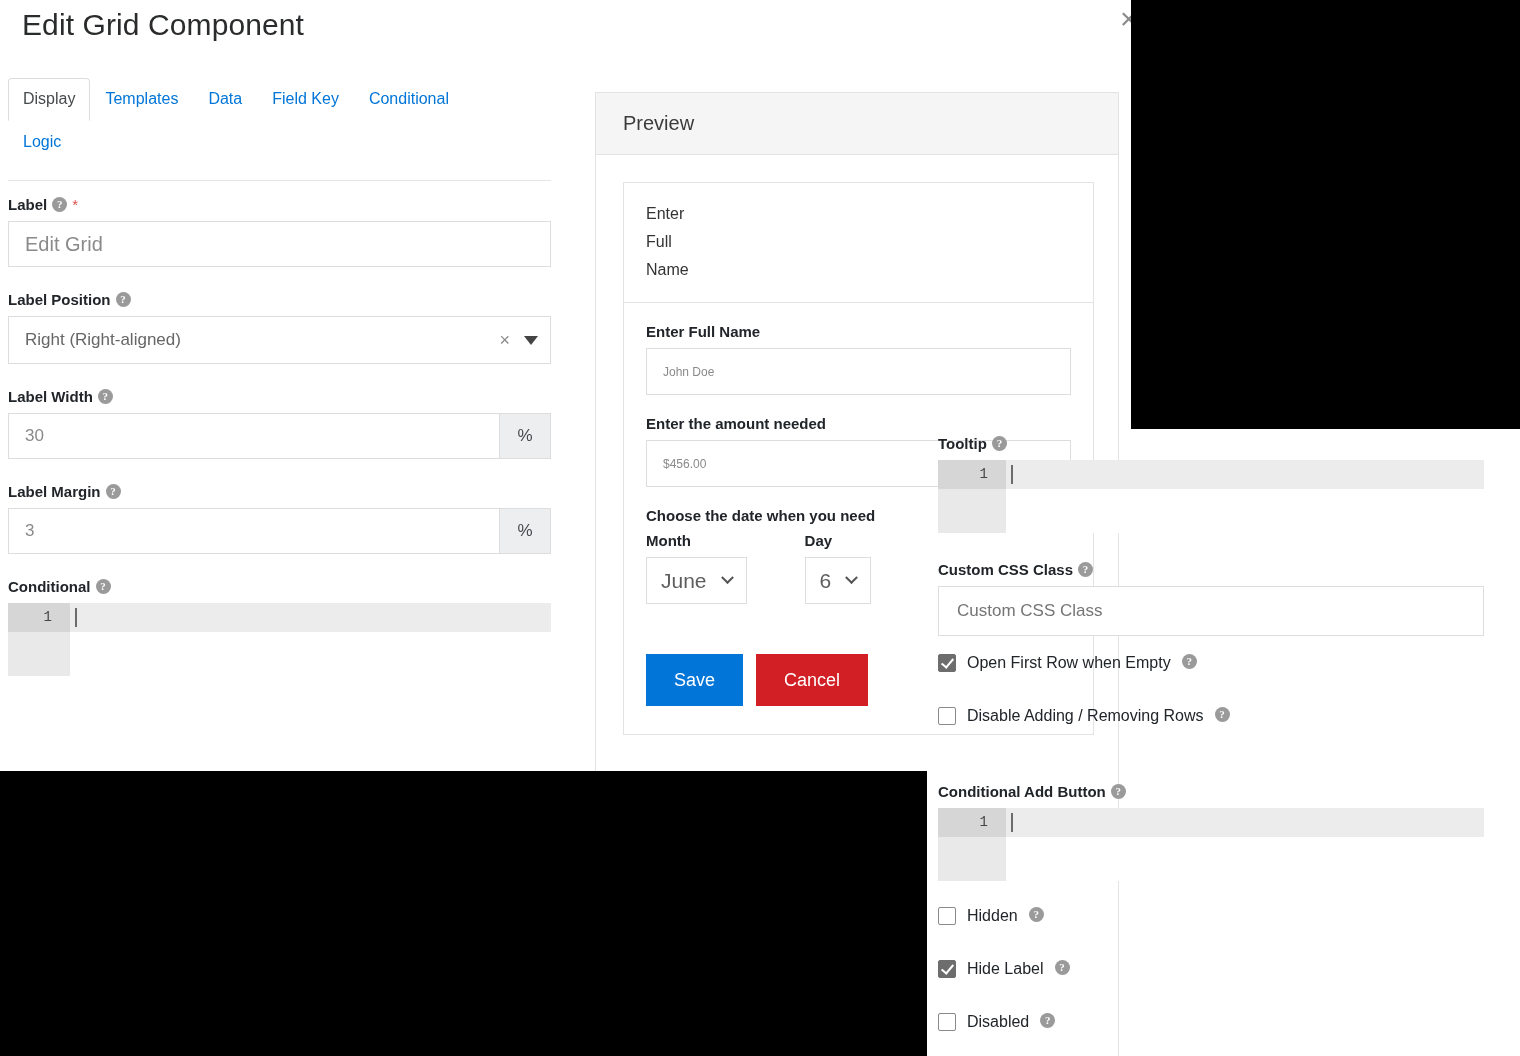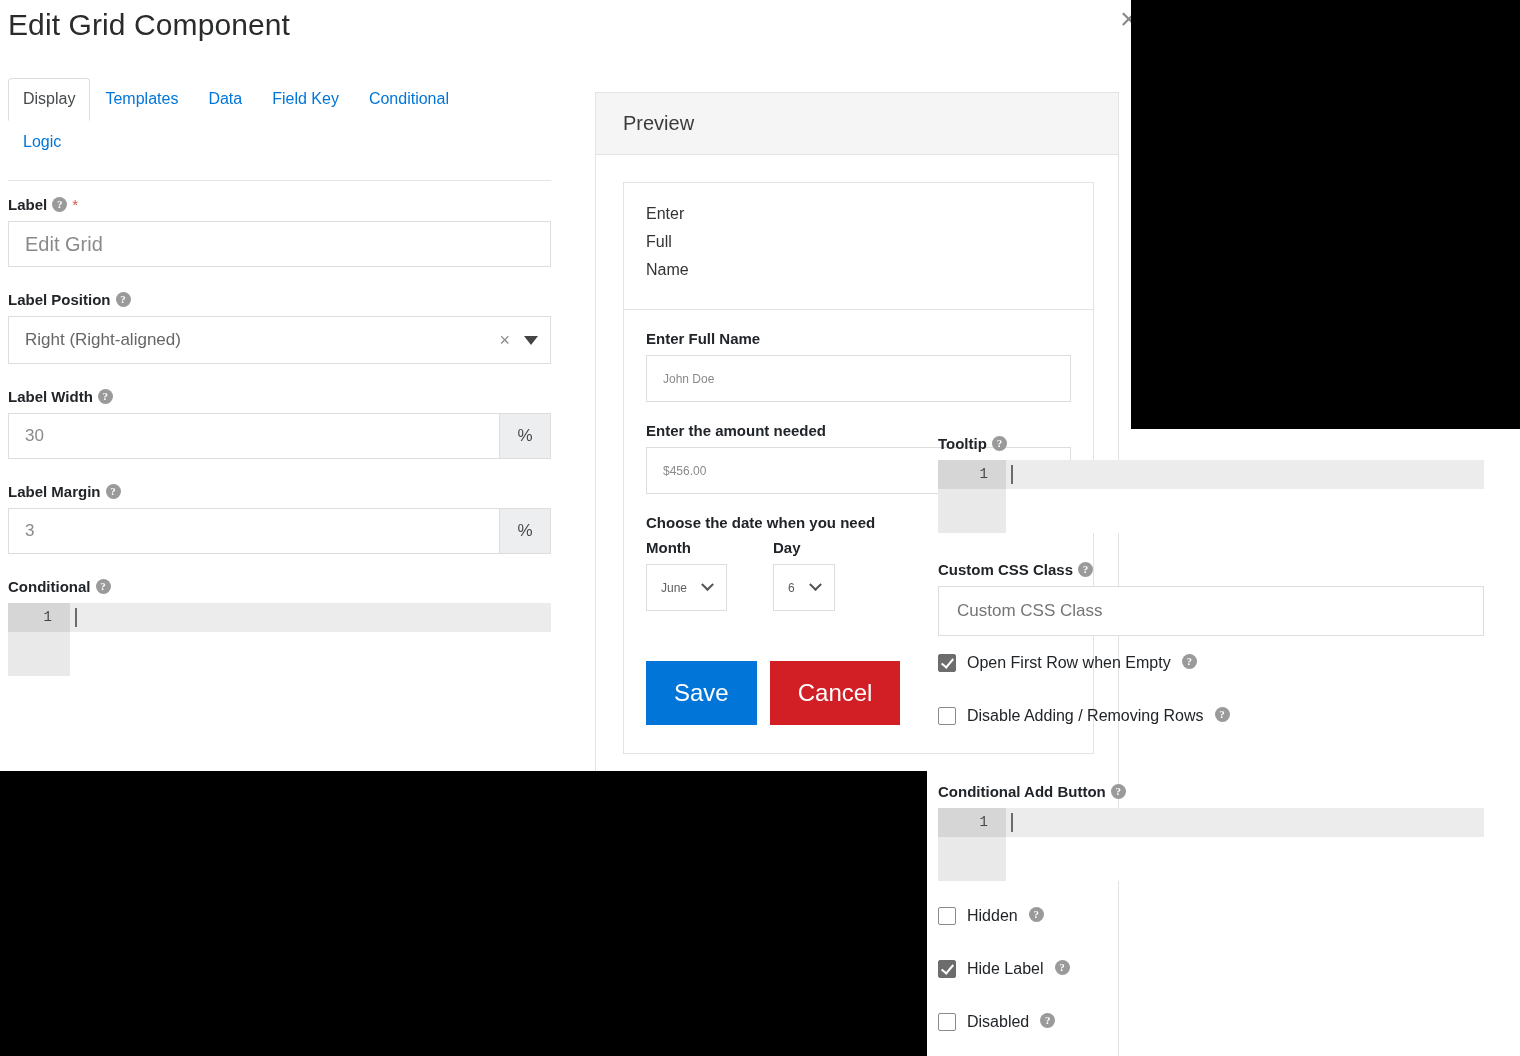--- a/index.html
+++ b/index.html
@@ -7,21 +7,21 @@
     margin: 0; padding: 0;
     width: 1520px; height: 1056px;
     background: #ffffff;
     font-family: "Liberation Sans", sans-serif;
     overflow: hidden;
   }
   #root { position: relative; width: 1520px; height: 1056px; background:#fff; }
 
   
   .page-title {
-    position: absolute; left: 8px; top: 8px;
+    position: absolute; left: 22px; top: 8px;
     font-size: 30px; font-weight: 400; color: #292b2c;
     letter-spacing: 0.1px;
   }
 
   
   .tabs {
     position: absolute; left: 8px; top: 78px; width: 543px;
   }
   .tab-row { display: flex; flex-wrap: wrap; align-items: flex-start; }
   .tab {
@@ -106,45 +106,45 @@
     border: 1px solid #e3e3e3; background: #fff;
   }
   .preview-head {
     height: 62px; background: #f5f5f5; border-bottom: 1px solid #e3e3e3;
     display: flex; align-items: center; padding-left: 27px;
     font-size: 20px; color: #3b3b3b;
   }
   .preview-body { padding: 27px 24px 0 27px; }
   .pv-card { border: 1px solid #e3e3e3; }
   .pv-head-cell {
-    padding: 17px 0 25px 22px; border-bottom: 1px solid #e3e3e3;
+    padding: 17px 0 18px 22px; border-bottom: 1px solid #e3e3e3;
     font-size: 16px; color: #333; line-height: 28px;
   }
   .pv-row { padding: 20px 22px 0 22px; }
   .pv-lab {
     font-size: 15px; font-weight: bold; color: #212529; margin-bottom: 8px;
   }
   .pv-input {
     height: 47px; border: 1px solid #ddd; background: #fff;
     font-size: 12px; color: #8a8a8a; padding: 0 16px; display: flex; align-items: center;
   }
-  .pv-datewrap { display: flex; gap: 46px; margin-top: 4px; }
+  .pv-datewrap { display: flex; gap: 58px; margin-top: 4px; }
   .pv-dategrp { }
   .pv-select {
     height: 47px; border: 1px solid #ddd; background: #fff;
     display: flex; align-items: center; justify-content: center; gap: 16px;
-    font-size: 12px; color: #5e5e5e; padding: 0 14px;
+    font-size: 21px; color: #5e5e5e; padding: 0 14px;
   }
   .chev {
     width: 9px; height: 9px; border-right: 2px solid #555; border-bottom: 2px solid #555;
     transform: rotate(45deg) translate(-2px,-2px);
   }
   .pv-btns { display: flex; gap: 13px; margin: 30px 0 28px 0; }
   .btn {
-    border: none; color: #fff; font-size: 24px; padding: 0 28px; height: 64px;
+    border: none; color: #fff; font-size: 18px; padding: 0 28px; height: 52px;
     cursor: pointer; font-family: "Liberation Sans", sans-serif;
   }
   .btn-save { background: #0275d8; }
   .btn-cancel { background: #d11f25; }
 
   
   .right-col { position: absolute; left: 938px; top: 435px; width: 546px; }
   .rc-group { margin-bottom: 0; }
   .text-input {
     width: 100%; height: 50px; border: 1px solid #ddd; background: #fff;

